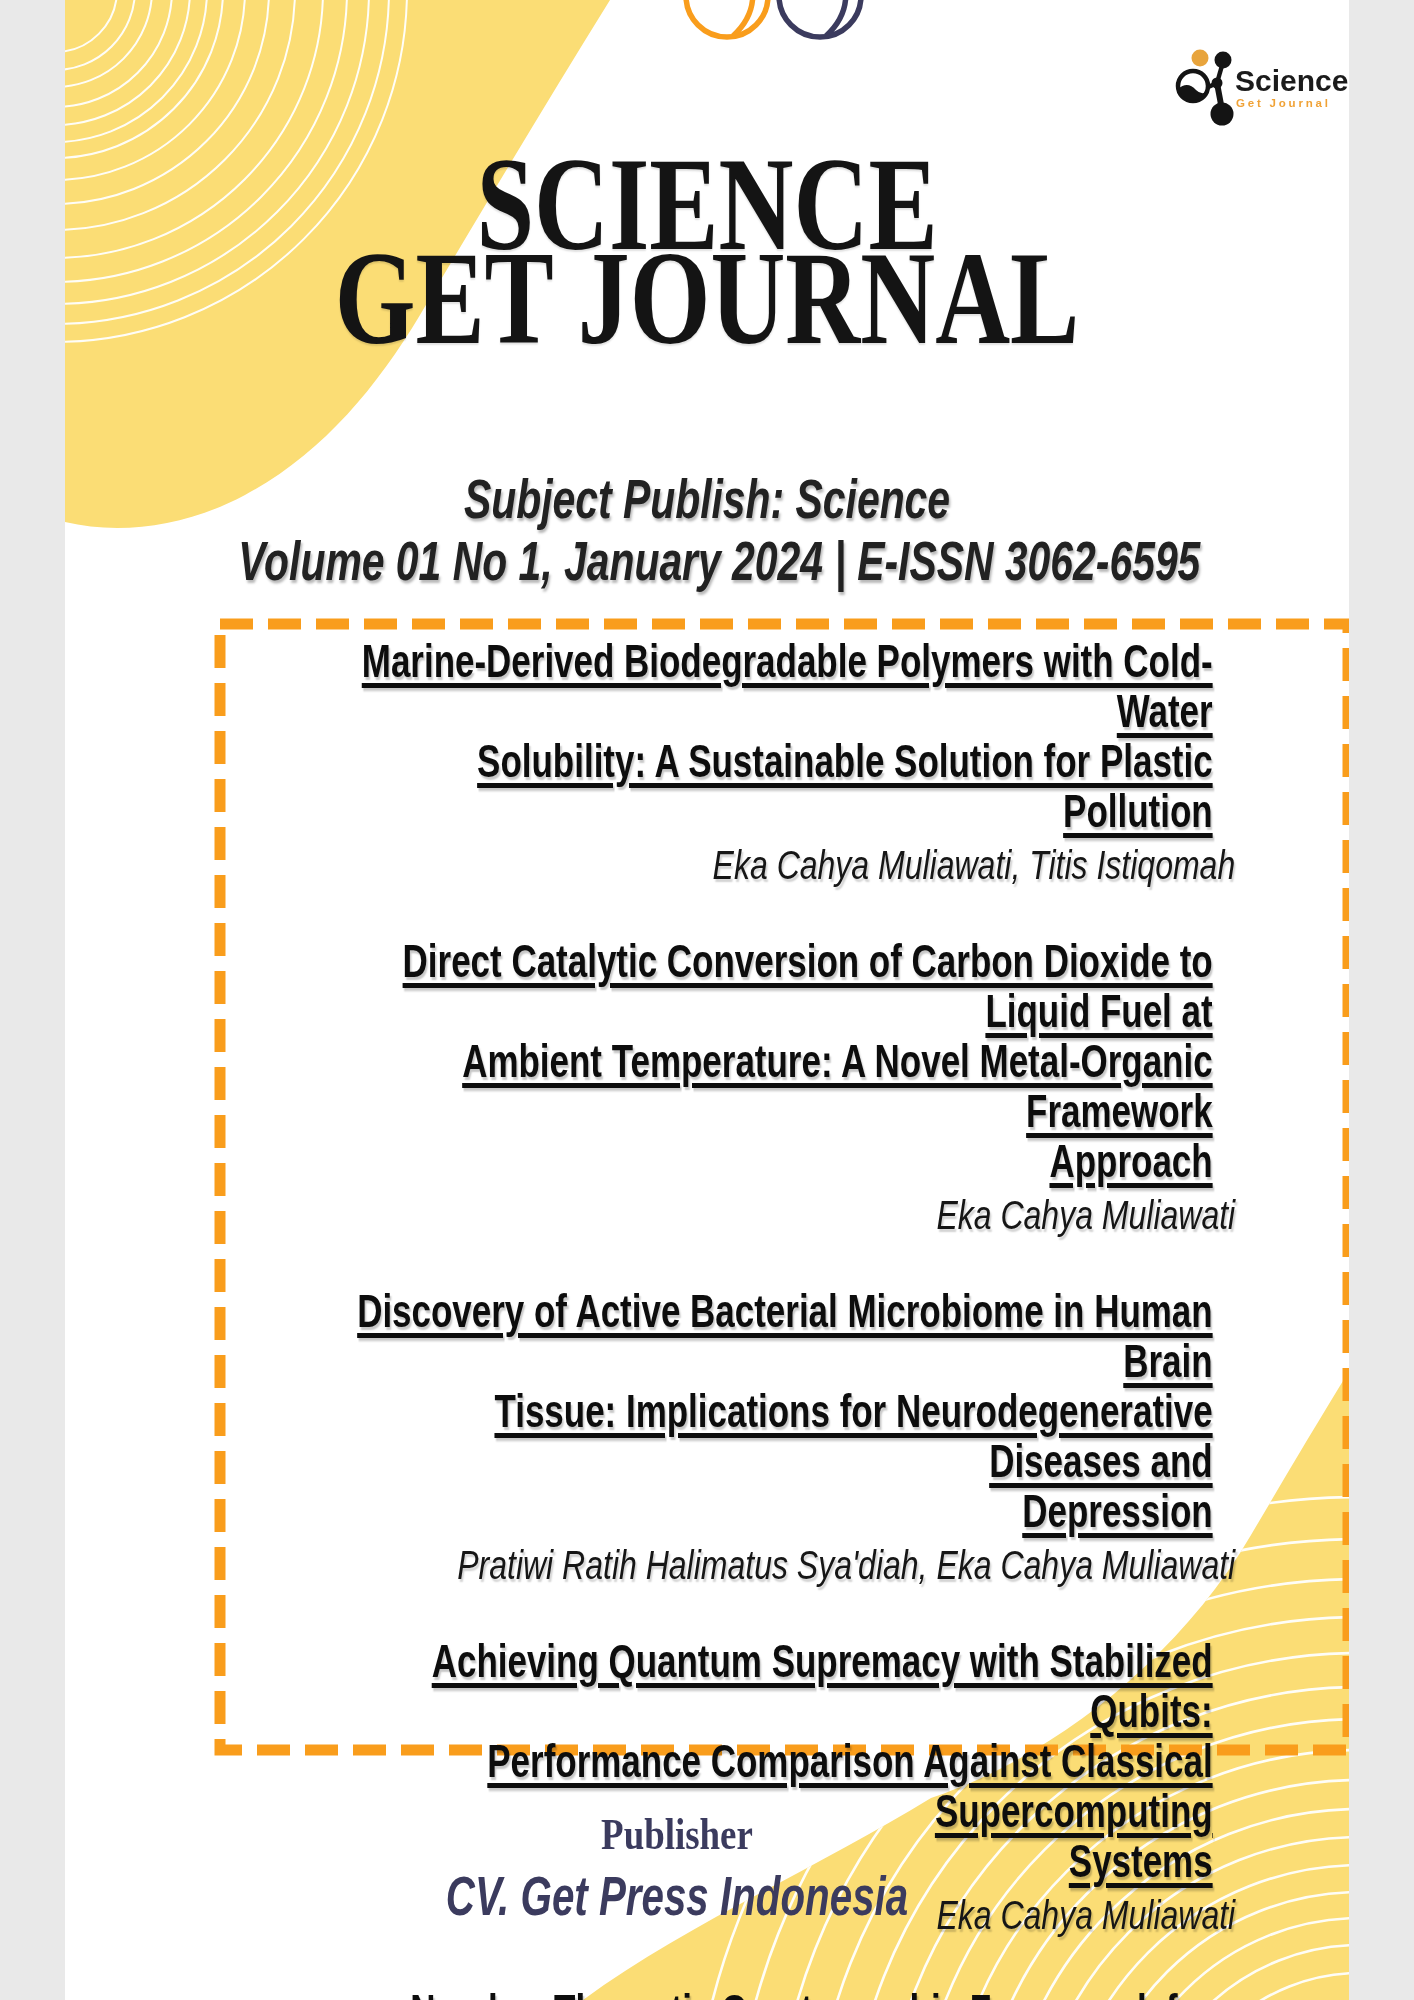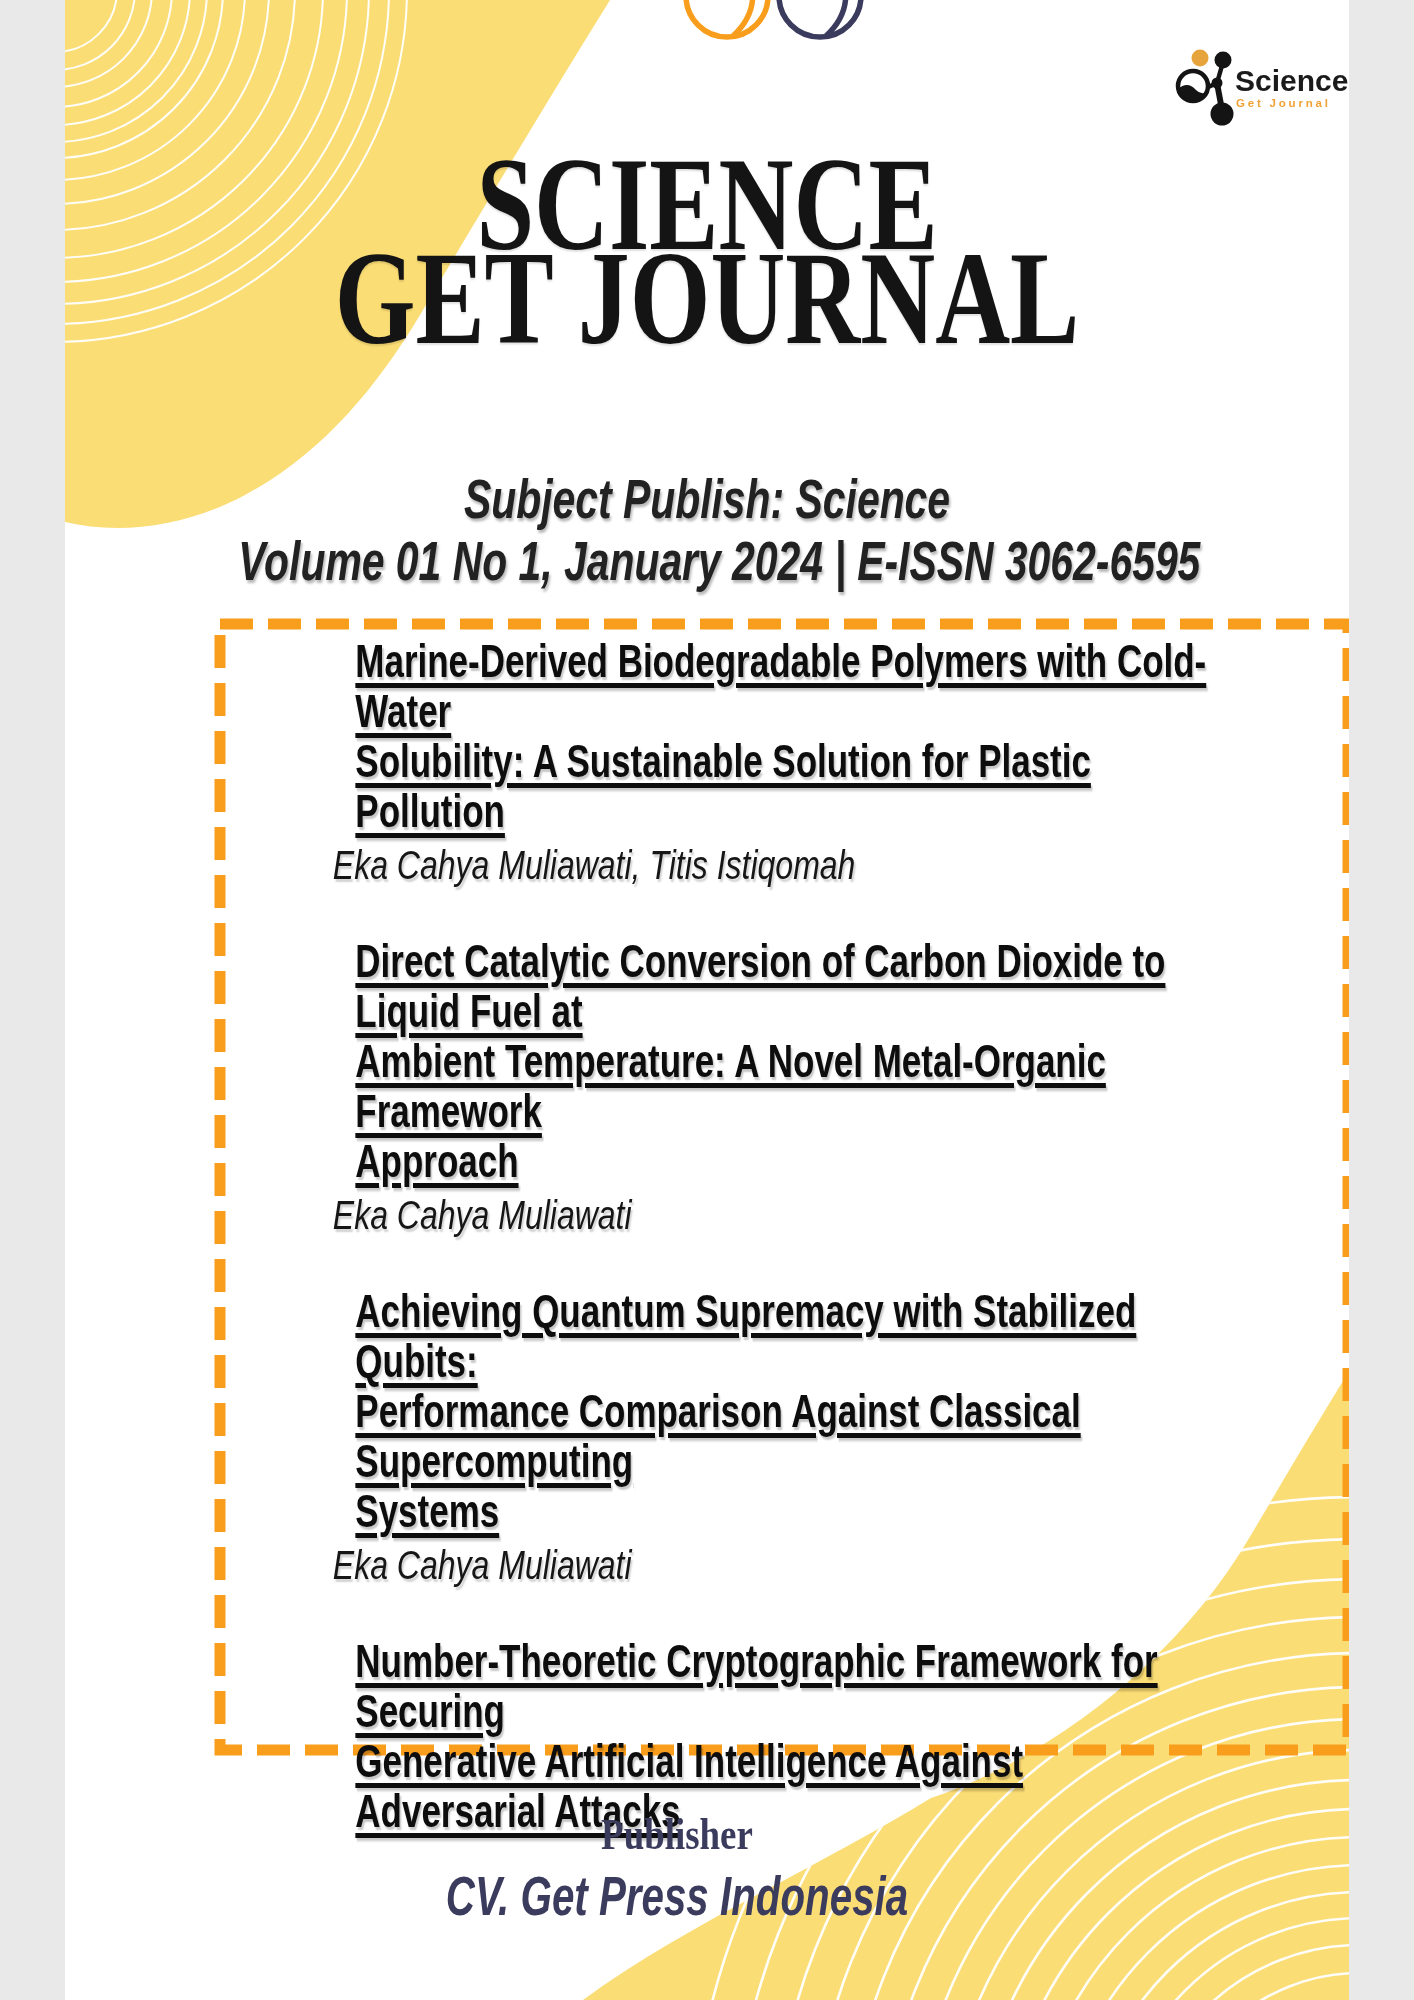--- a/index.html
+++ b/index.html
@@ -22,21 +22,21 @@
     font-weight:700;font-style:italic;color:#222222;line-height:1;
     font-size:56px;transform:scaleX(0.73);white-space:nowrap;
     text-shadow:2px 3px 3px rgba(0,0,0,0.28);
   }
   .sub1{top:471px;}
   .sub2{top:533px;}
 
   .articles{
     position:absolute;left:155px;top:620px;width:1128px;padding-top:16px;
   }
-  .article{margin-bottom:44px;text-align:left;}
+  .article{margin-bottom:44px;text-align:right;}
   .article-title{
     font-size:46px;font-weight:700;line-height:50px;color:#0d0d0d;
     transform:scaleX(0.76);white-space:pre-line;
     text-decoration:underline;text-decoration-thickness:5px;text-underline-offset:6px;
     text-shadow:2px 3px 2px rgba(0,0,0,0.22);
   }
   .article-authors{
     margin-top:2px;font-size:40px;font-style:italic;line-height:54px;color:#161616;
     transform:scaleX(0.80);text-shadow:2px 3px 2px rgba(0,0,0,0.18);white-space:nowrap;
   }
@@ -168,20 +168,26 @@
 Solubility: A Sustainable Solution for Plastic Pollution</div>
       <div class="article-authors">Eka Cahya Muliawati, Titis Istiqomah</div>
     </div>
     <div class="article">
       <div class="article-title">Direct Catalytic Conversion of Carbon Dioxide to Liquid Fuel at
 Ambient Temperature: A Novel Metal-Organic Framework
 Approach</div>
       <div class="article-authors">Eka Cahya Muliawati</div>
     </div>
     <div class="article">
+      <div class="article-title">Discovery of Active Bacterial Microbiome in Human Brain
+Tissue: Implications for Neurodegenerative Diseases and
+Depression</div>
+      <div class="article-authors">Pratiwi Ratih Halimatus Sya'diah, Eka Cahya Muliawati</div>
+    </div>
+    <div class="article">
       <div class="article-title">Achieving Quantum Supremacy with Stabilized Qubits:
 Performance Comparison Against Classical Supercomputing
 Systems</div>
       <div class="article-authors">Eka Cahya Muliawati</div>
     </div>
     <div class="article">
       <div class="article-title">Number-Theoretic Cryptographic Framework for Securing
 Generative Artificial Intelligence Against Adversarial Attacks</div>
 
     </div>

